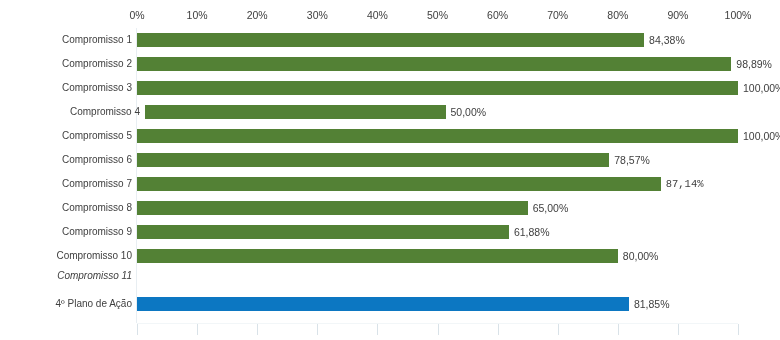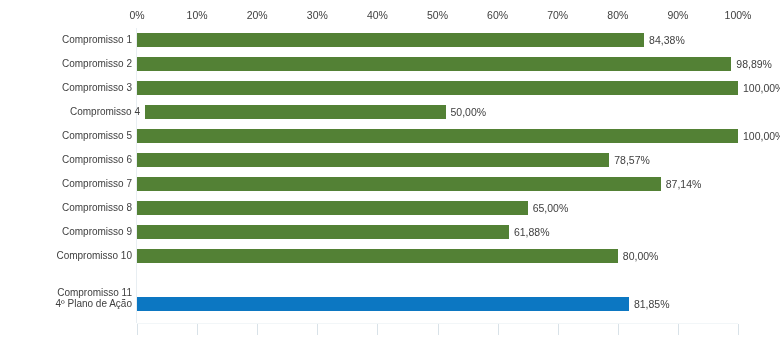--- a/index.html
+++ b/index.html
@@ -178,21 +178,21 @@
         <div class="cat-label">Compromisso 6</div>
         <div class="bar-wrap">
           <div class="bar green" style="width: 472.206px; background: rgb(83, 129, 53);"></div>
           <div class="value-label" style="left: 472.206px;">78,57%</div>
         </div>
       </div>
       <div class="row" style="top: 172px;">
         <div class="cat-label">Compromisso 7</div>
         <div class="bar-wrap">
           <div class="bar green" style="width: 523.711px; background: rgb(83, 129, 53);"></div>
-          <div class="value-label" style="left: 523.711px;">87,14%</div>
+          <div class="value-label" style="left: 523.711px; font-family: Liberation Mono, monospace;">87,14%</div>
         </div>
       </div>
       <div class="row" style="top: 196px;">
         <div class="cat-label">Compromisso 8</div>
         <div class="bar-wrap">
           <div class="bar green" style="width: 390.65px; background: rgb(83, 129, 53);"></div>
           <div class="value-label" style="left: 390.65px;">65,00%</div>
         </div>
       </div>
       <div class="row" style="top: 220px;">
@@ -202,21 +202,21 @@
           <div class="value-label" style="left: 371.899px;">61,88%</div>
         </div>
       </div>
       <div class="row" style="top: 244px;">
         <div class="cat-label">Compromisso 10</div>
         <div class="bar-wrap">
           <div class="bar green" style="width: 480.8px; background: rgb(83, 129, 53);"></div>
           <div class="value-label" style="left: 480.8px;">80,00%</div>
         </div>
       </div>
-      <div class="row" style="top: 281px;">
+      <div class="row" style="top: 264px; font-style: italic;">
         <div class="cat-label">Compromisso 11</div>
       </div>
       <div class="row" style="top: 292px;">
         <div class="cat-label">4º Plano de Ação</div>
         <div class="bar-wrap">
           <div class="bar blue" style="width: 491.918px; background: rgb(12, 119, 194);"></div>
           <div class="value-label" style="left: 491.918px;">81,85%</div>
         </div>
       </div>
     </div>

